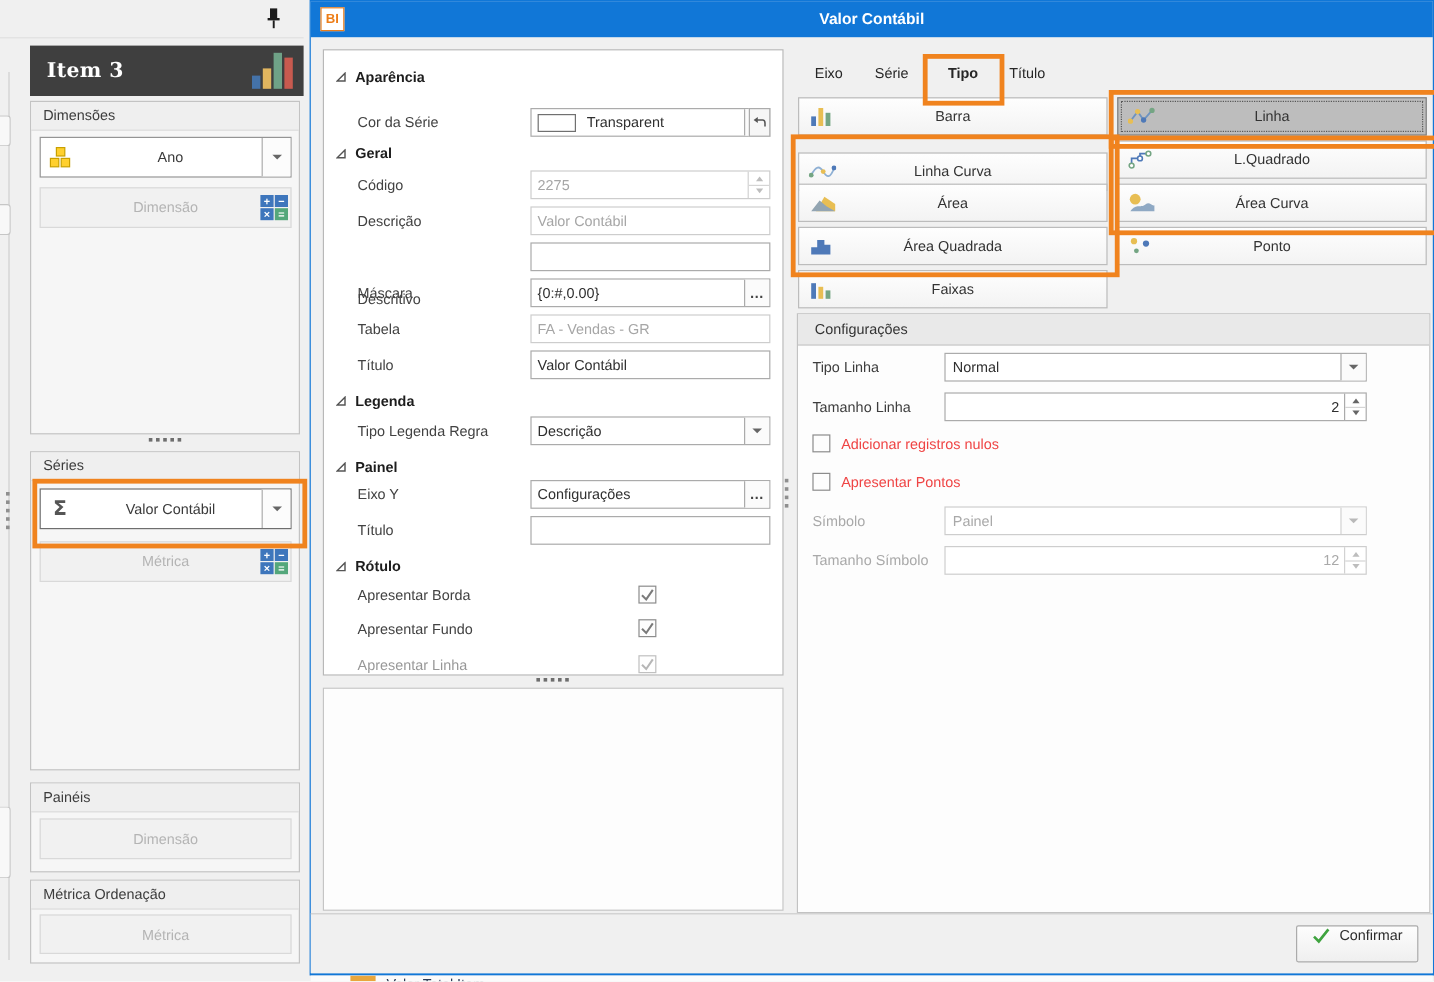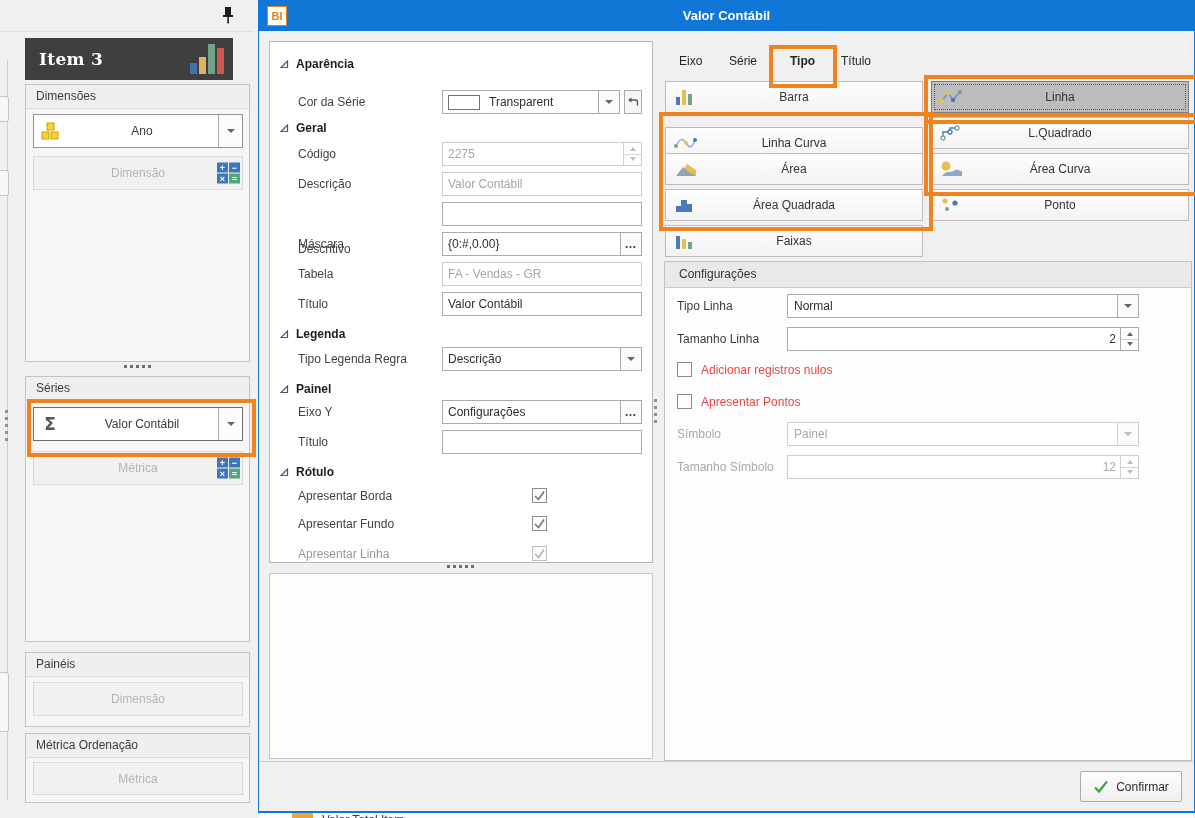--- a/index.html
+++ b/index.html
@@ -95,21 +95,21 @@
   .cfield .val{flex:1;display:flex;align-items:center;padding-left:6px;color:#2f2f2f;}
   .cfield .val.r{justify-content:flex-end;padding-right:4px;}
   .cfield.dis{border-color:#cdcdcd;} .cfield.dis .val{color:#a9a9a9;}
   .cblabel{position:absolute;height:17px;line-height:16px;color:#ef4444;}
 
   
   .botbar{position:absolute;left:0;right:0;bottom:0;height:49px;background:#f0f0f0;
           border-top:1px solid #cdcdcd;}
   .confirm{position:absolute;right:12px;top:9px;width:102px;height:31px;
            background:linear-gradient(#fdfdfd,#efefef);border:1px solid #ababab;border-radius:2px;
-           display:flex;align-items:center;justify-content:center;gap:7px;box-sizing:border-box;color:#2c2c2c;}
+           display:flex;justify-content:center;gap:7px;box-sizing:border-box;color:#2c2c2c;}
 
   
   .anno{position:absolute;border:4px solid #f0831e;pointer-events:none;z-index:40;}
 
   
   .bgrow{position:absolute;left:259px;top:813px;width:935px;height:5px;background:#fbfbfb;overflow:hidden;}
   .bgrow .sw{position:absolute;left:33px;top:0;width:21px;height:5px;background:#e9a63c;}
   .bgrow .tx{position:absolute;left:63px;top:0;color:#2b3a55;font-size:12px;}
 </style>
 </head>
@@ -131,21 +131,21 @@
   <div class="sb-topline"></div>
 
   <div class="abs" style="left:221px;top:6px;width:14px;height:20px;">
     <svg width="14" height="20" viewBox="0 0 14 20">
       <rect x="4" y="1" width="6" height="8" fill="#1c1c1c"></rect>
       <rect x="2" y="9" width="10" height="2" fill="#1c1c1c"></rect>
       <rect x="6.3" y="11" width="1.6" height="6.5" fill="#1c1c1c"></rect>
     </svg>
   </div>
 
-  <div class="abs item-header" style="left:25px;top:38px;width:208px;height:42px;">
+  <div class="abs item-header" style="left:25px;top:38px;width:228px;height:42px;">
     <span class="item-title">Item 3</span>
     <span>
       <svg width="36" height="34" viewBox="0 0 36 34">
         <rect x="1" y="22" width="7" height="11" fill="#4472a8"></rect>
         <rect x="10" y="16" width="7" height="17" fill="#e0b55f"></rect>
         <rect x="19" y="3" width="7" height="30" fill="#6fa287"></rect>
         <rect x="28" y="7" width="7" height="26" fill="#c85a4f"></rect>
       </svg>
     </span>
   </div>
@@ -226,21 +226,21 @@
 
     <div class="abs props">
 
       <div class="pgroup" style="top:12px;">
         <svg width="9" height="9">
             <path d="M7.5 1 L7.5 7.5 L1 7.5 Z" fill="none" stroke="#555" stroke-width="1.2"></path>
           </svg>
         <span>Aparência</span>
       </div>
       <div class="plabel" style="top:48px;">Cor da Série</div>
-      <div class="pfield" style="top:48px;width:178px;">
+      <div class="pfield" style="top:48px;width:200px;">
         <span class="swatch"></span>
         <span class="val">Transparent</span>
         <span class="seg">
             <span class="arr"></span>
           </span>
       </div>
       <div class="resetbtn" style="top:48px;">
         <svg width="12" height="11" viewBox="0 0 12 11">
           <path d="M4 3 H8.5 Q10.5 3 10.5 5.5 V8.5" fill="none" stroke="#555" stroke-width="1.3"></path>
           <path d="M4.5 0.5 L1 3 L4.5 5.5 Z" fill="#555"></path>

